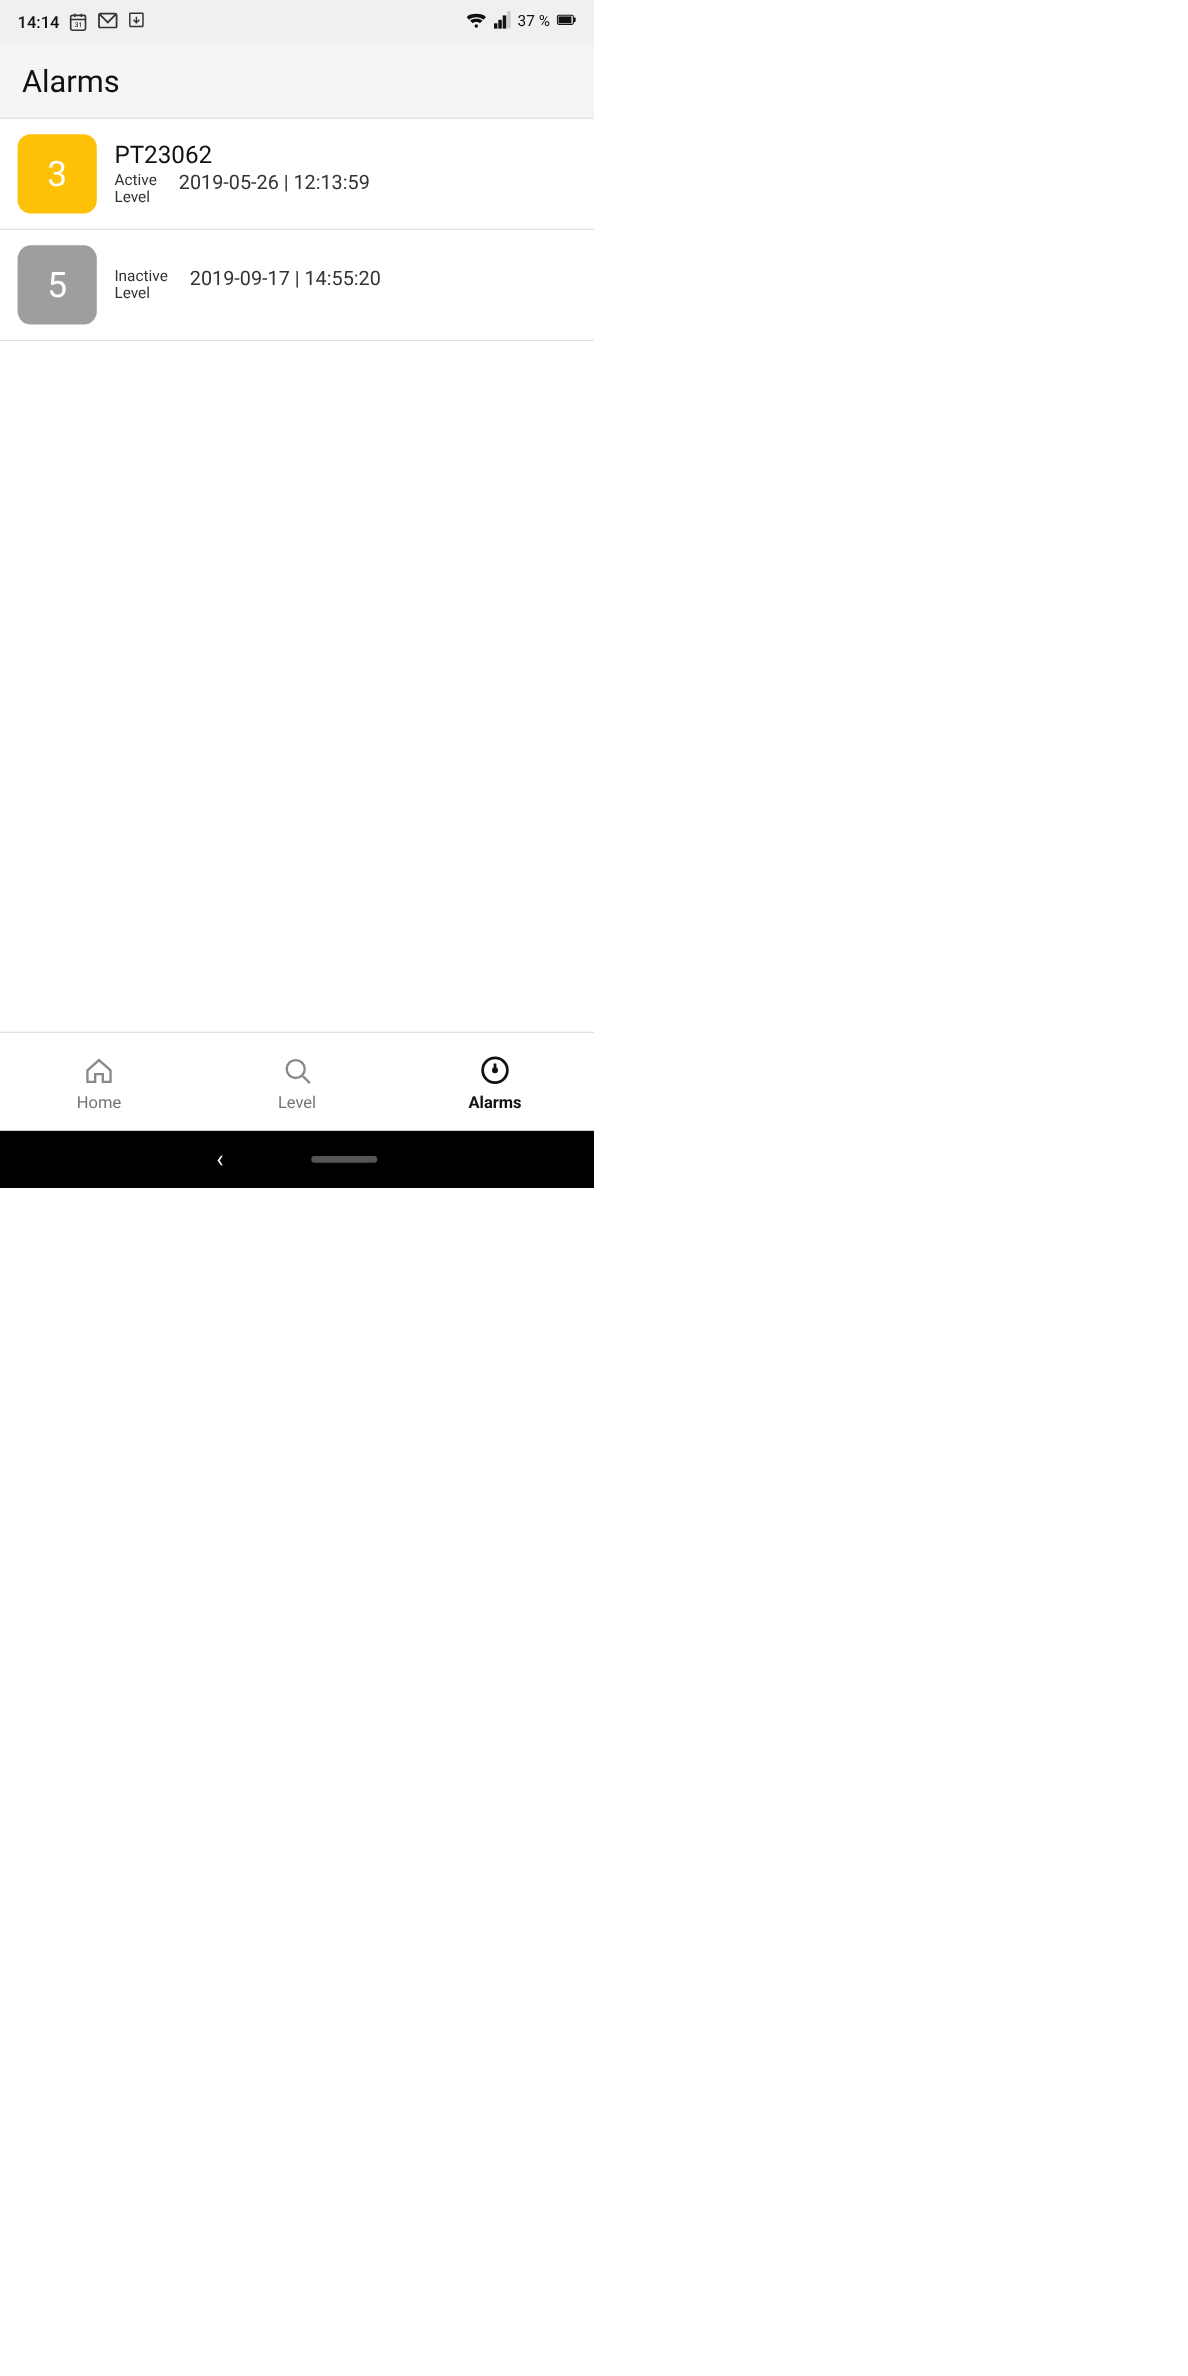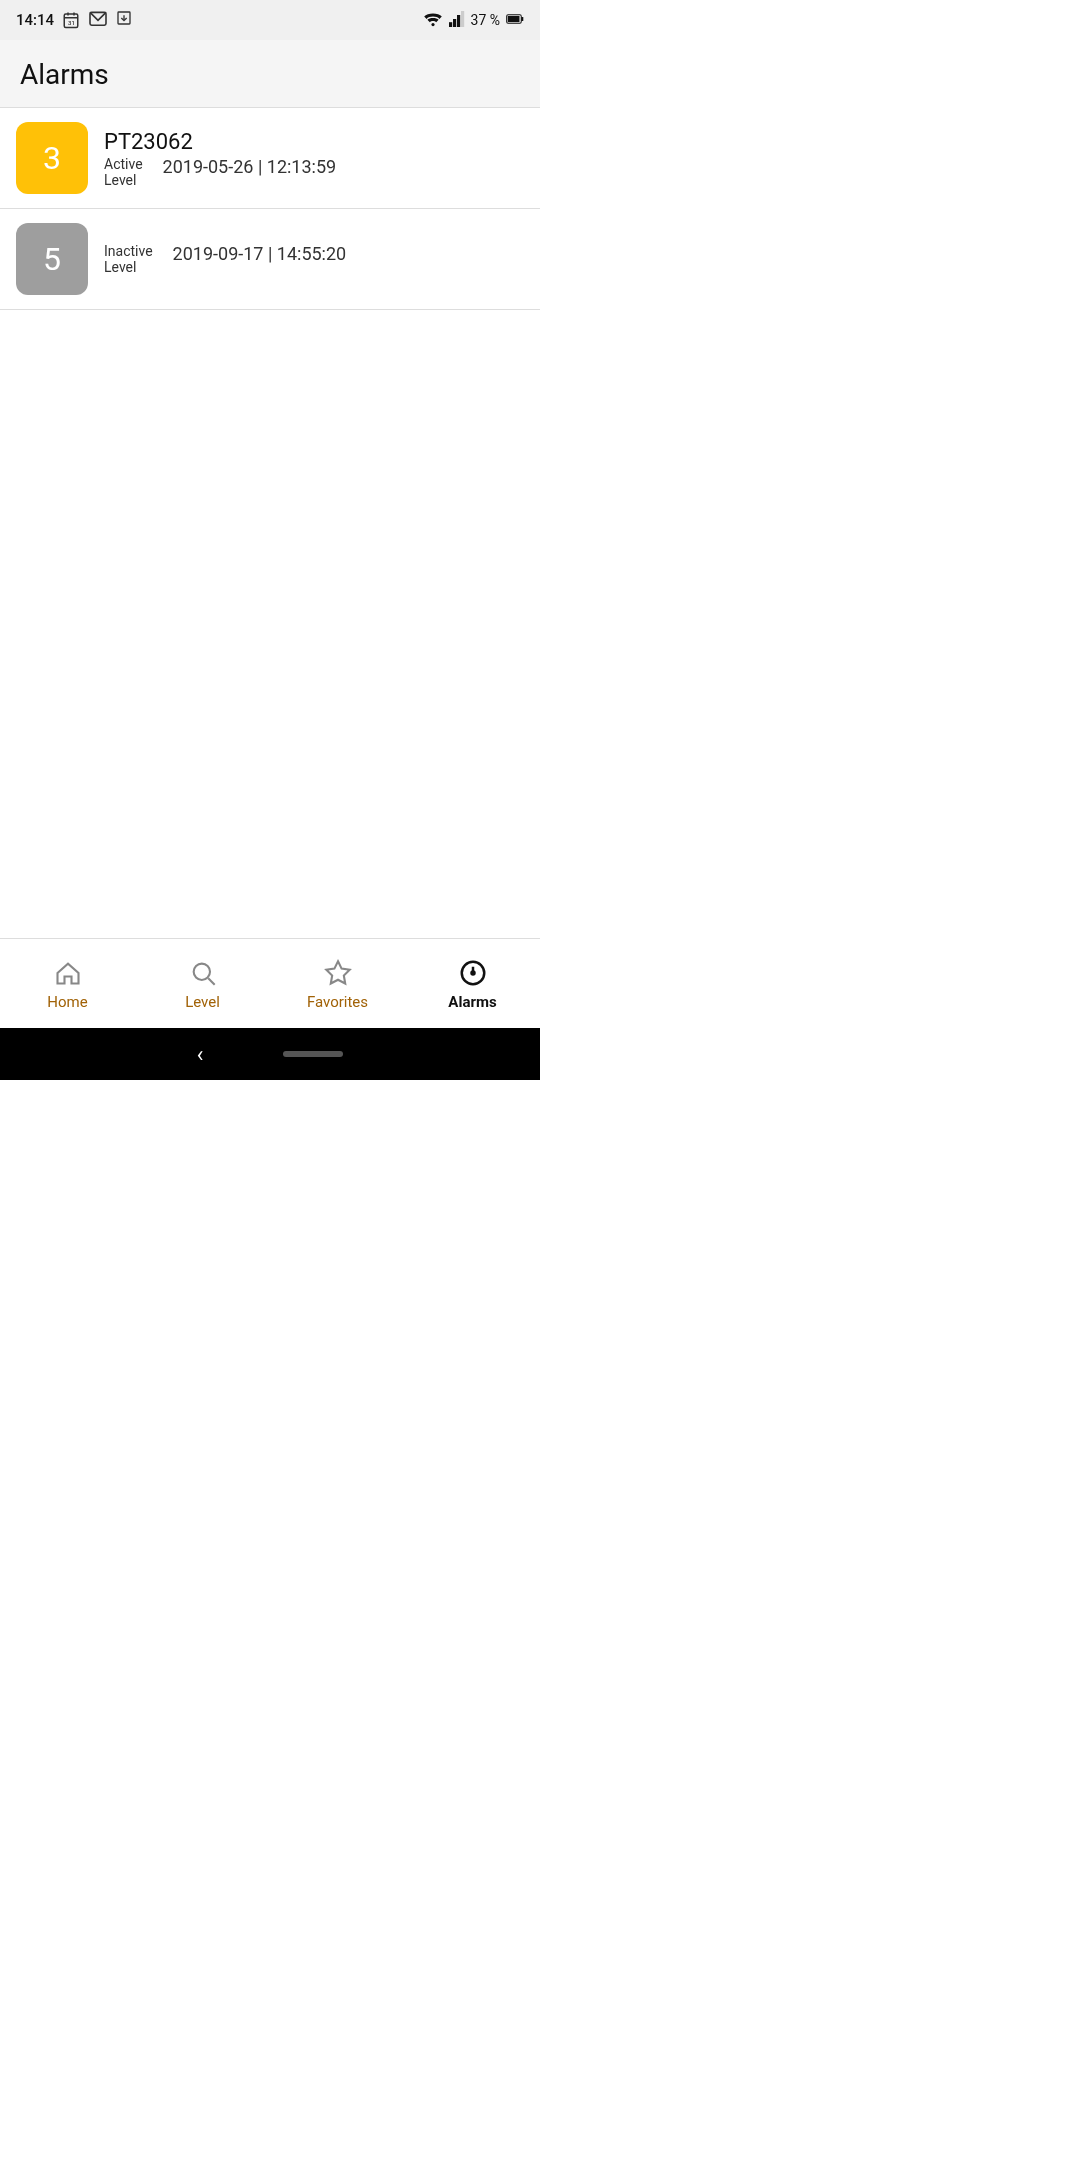--- a/index.html
+++ b/index.html
@@ -141,21 +141,21 @@
     }
     .nav-icon {
       width: 32px;
       height: 32px;
       display: flex;
       align-items: center;
       justify-content: center;
     }
     .nav-label {
       font-size: 15px;
-      color: #a16207;
+      color: #737373;
     }
     .nav-item.active .nav-label {
       color: #111;
       font-weight: 700;
     }
     .nav-item.active .nav-icon svg path,
     .nav-item.active .nav-icon svg circle,
     .nav-item.active .nav-icon svg rect {
       stroke: #111;
     }
@@ -296,28 +296,20 @@
   <div class="nav-item">
     <div class="nav-icon">
       <svg width="28" height="28" viewBox="0 0 24 24" fill="none" stroke="#888" stroke-width="1.8">
         <circle cx="11" cy="11" r="7"></circle>
         <line x1="16.5" y1="16.5" x2="22" y2="22"></line>
       </svg>
     </div>
     <span class="nav-label">Level</span>
   </div>
 
-  <div class="nav-item">
-    <div class="nav-icon">
-      <svg width="28" height="28" viewBox="0 0 24 24" fill="none" stroke="#888" stroke-width="1.8">
-        <polygon points="12,2 15.09,8.26 22,9.27 17,14.14 18.18,21.02 12,17.77 5.82,21.02 7,14.14 2,9.27 8.91,8.26"></polygon>
-      </svg>
-    </div>
-    <span class="nav-label">Favorites</span>
-  </div>
 
   <div class="nav-item active">
     <div class="nav-icon">
       <svg width="30" height="30" viewBox="0 0 24 24" fill="none" stroke="#111" stroke-width="2">
         <circle cx="12" cy="12" r="9"></circle>
         <line x1="12" y1="7" x2="12" y2="12"></line>
         <circle cx="12" cy="12" r="1.2" fill="#111"></circle>
       </svg>
     </div>
     <span class="nav-label" style="color: rgb(17, 17, 17); font-weight: 700;">Alarms</span>

